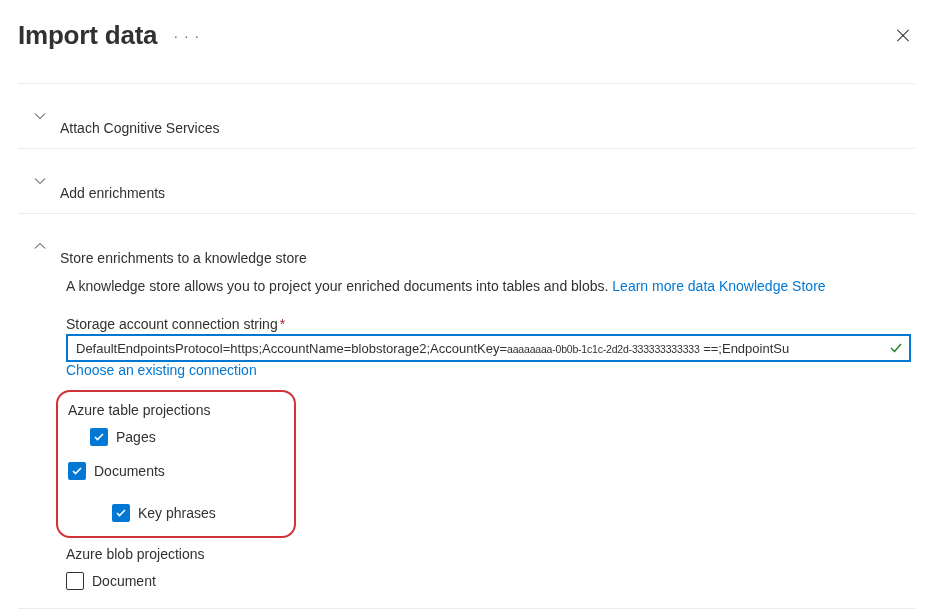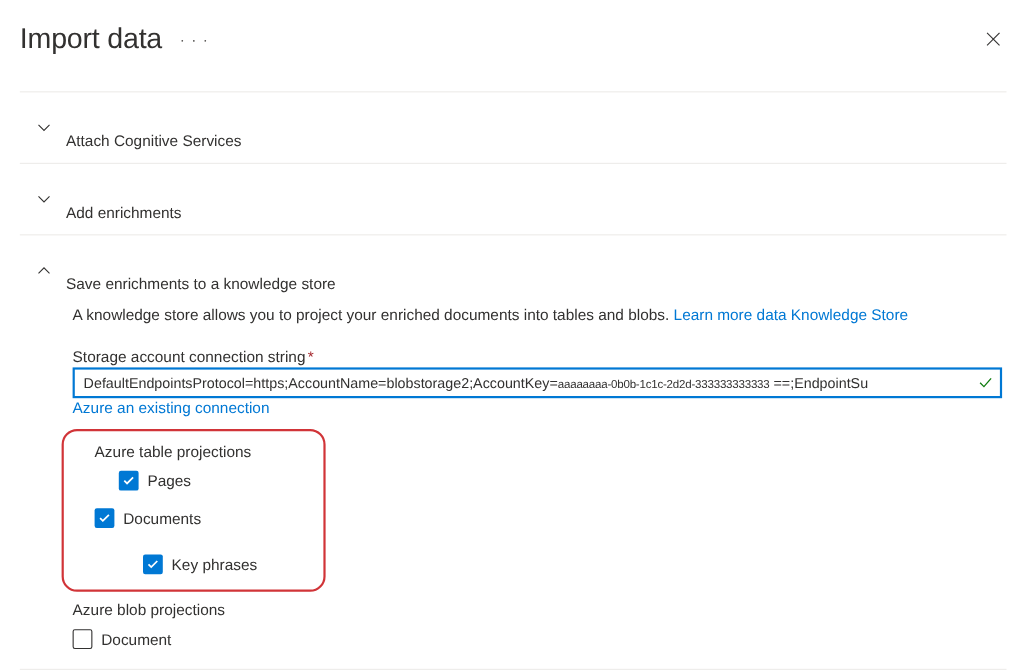--- a/index.html
+++ b/index.html
@@ -24,21 +24,21 @@
       margin-bottom: 32px;
       padding-right: 4px;
     }
     .header-left {
       display: flex;
       align-items: center;
       gap: 16px;
     }
     .page-title {
       font-size: 26px;
-      font-weight: 400;
+      font-weight: 700;
       color: #323130;
       letter-spacing: -0.2px;
       text-align: center;
     }
     .more-dots {
       font-size: 14px;
       color: #605e5c;
       letter-spacing: 1px;
     }
     .close-btn {
@@ -141,21 +141,21 @@
       color: #0078d4;
       font-size: 14px;
       cursor: pointer;
       margin-bottom: 12px;
       display: inline-block;
     }
 
     .highlight-box {
       border: 2.5px solid #d13438;
       border-radius: 14px;
-      padding: 10px 18px 14px 28px;
+      padding: 10px 18px 14px 10px;
       margin-left: -10px;
       margin-bottom: 8px;
       width: 240px;
     }
     .group-heading {
       font-size: 14px;
       margin-bottom: 10px;
     }
     .checkbox-row {
       display: flex;
@@ -225,21 +225,21 @@
   </div>
 </div>
 
 <div class="section">
   <div class="section-header">
     <span class="chevron">
       <svg viewBox="0 0 12 12">
           <path d="M1 8.5 L6 3.5 L11 8.5" fill="none" stroke="#323130" stroke-width="1"></path>
         </svg>
     </span>
-    <span class="section-title">Save enrichments to a knowledge store</span>
+    <span class="section-title">Store enrichments to a knowledge store</span>
   </div>
 
   <div class="section-body">
     <div class="desc">
       <span>A knowledge store allows you to project your enriched documents into tables and blobs.</span>
       <a class="link">Learn more data Knowledge Store</a>
     </div>
 
     <div class="field-label">
       <span>Storage account connection string</span><span class="req">*</span>
@@ -249,21 +249,21 @@
       <div class="input-text">
         <span>DefaultEndpointsProtocol=https;AccountName=blobstorage2;AccountKey=</span><span class="redact">aaaaaaaa-0b0b-1c1c-2d2d-333333333333</span><span> ==;EndpointSu</span>
       </div>
       <span class="check-valid">
         <svg viewBox="0 0 14 14">
             <path d="M2 7 L5.5 10.5 L12 3" fill="none" stroke="#107c10" stroke-width="1.2"></path>
           </svg>
       </span>
     </div>
 
-    <a class="existing-link">Azure an existing connection</a>
+    <a class="existing-link">Choose an existing connection</a>
 
     <div class="highlight-box">
       <div class="group-heading">Azure table projections</div>
 
       <div class="checkbox-row indent-1">
         <span class="cb checked">
           <svg viewBox="0 0 12 12">
               <path d="M2 6 L4.5 8.5 L10 3" fill="none" stroke="#fff" stroke-width="1.6"></path>
             </svg>
         </span>

